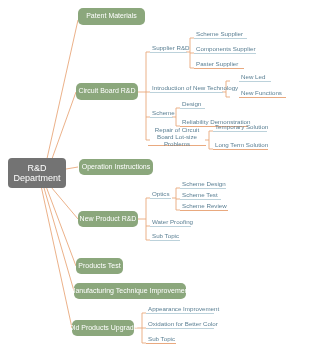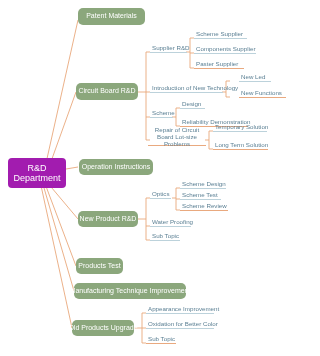--- a/index.html
+++ b/index.html
@@ -36,21 +36,21 @@
     display: flex;
     align-items: center;
     justify-content: center;
     text-align: center;
     color: #ffffff;
     border-radius: 5px;
     line-height: 1.15;
     white-space: nowrap;
   }
   .node.root {
-    background: #a21caf;
+    background: #737373;
     font-size: 9px;
     white-space: normal;
     padding: 2px 4px;
     border-radius: 4px;
   }
   .node.main {
     background: #8ba77c;
     font-size: 7px;
     padding: 0 6px;
   }

